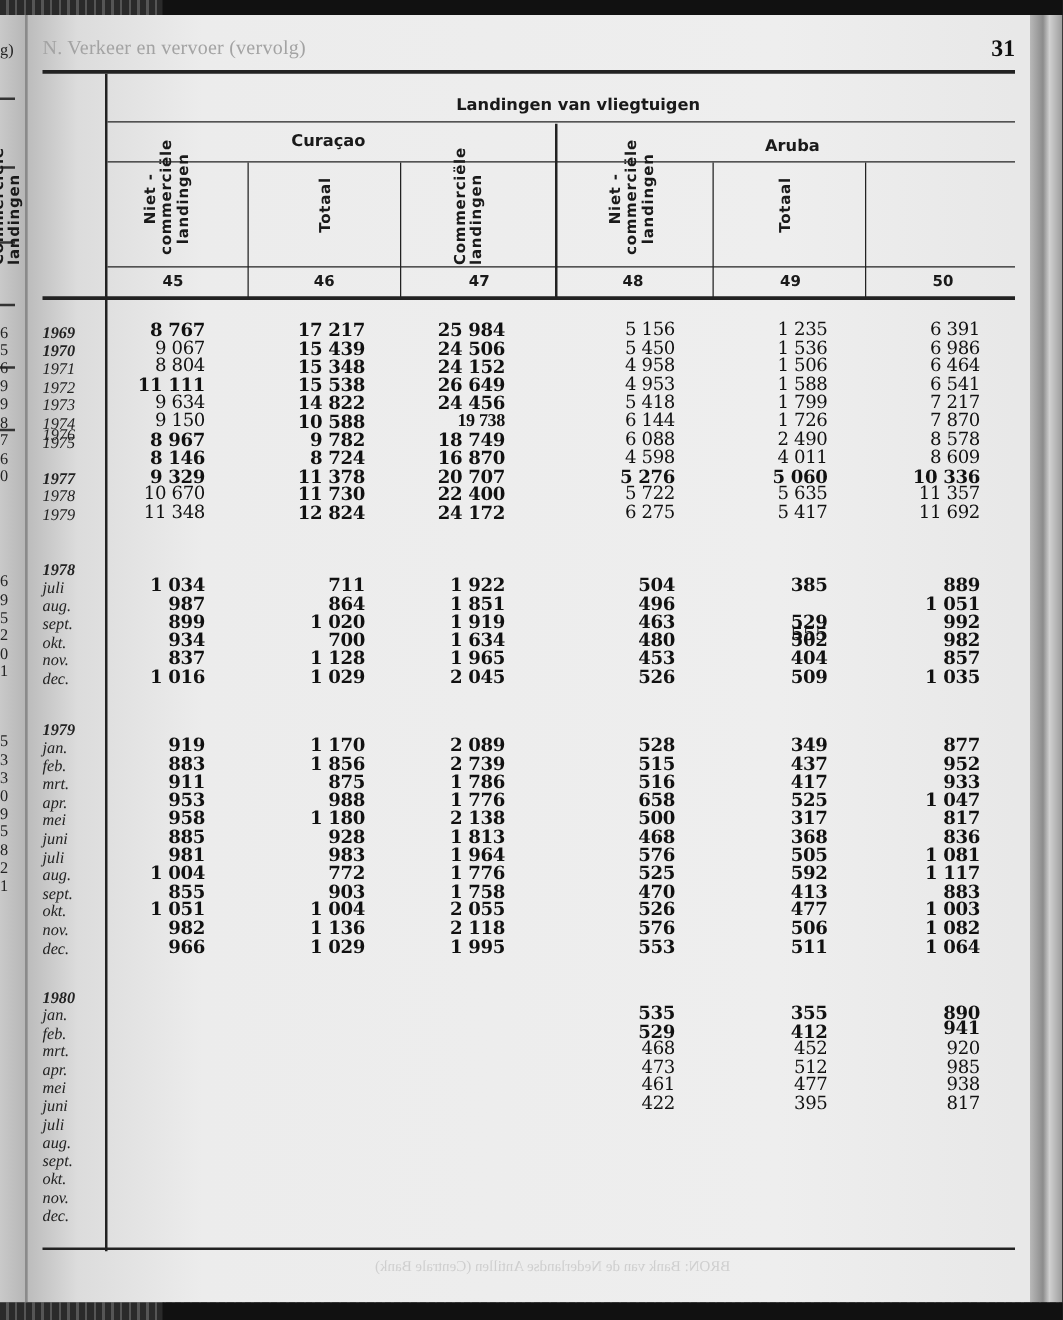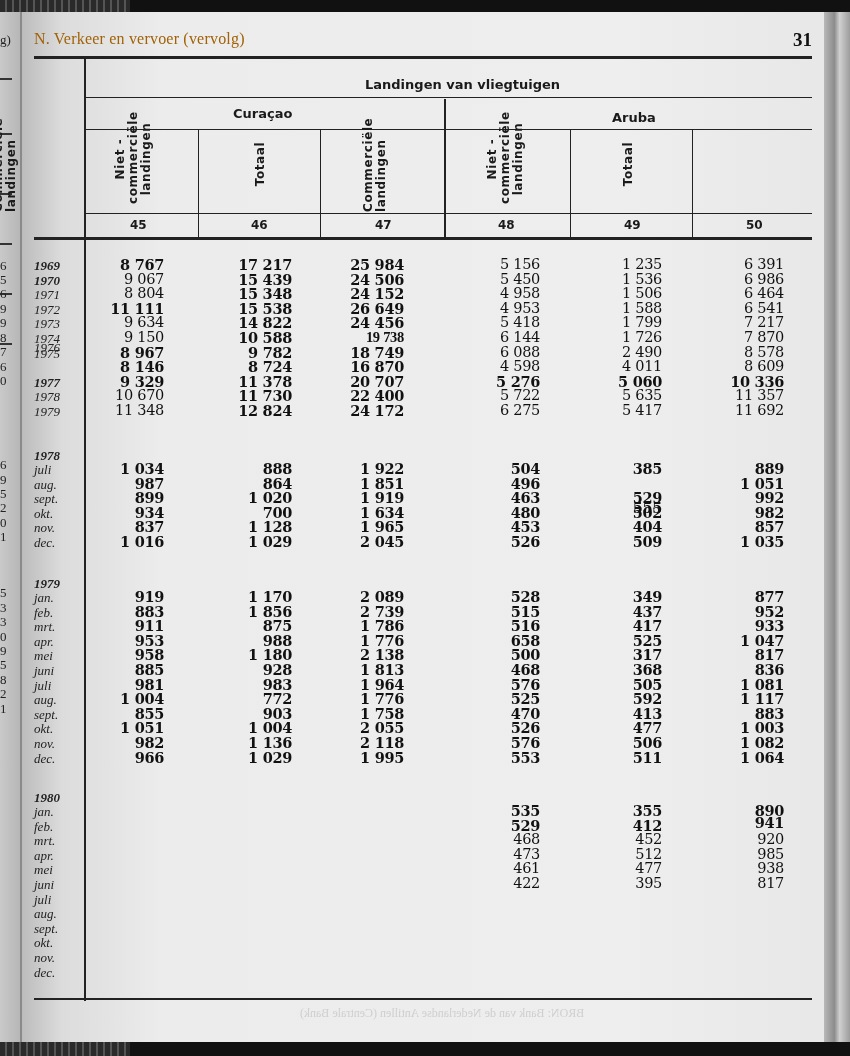--- a/index.html
+++ b/index.html
@@ -29,21 +29,21 @@
   .leftpage .mark { position: absolute; left: 0; width: 12px; height: 2px; background: #333; }
   .page {
     position: absolute; left: 22px; top: 12px; width: 802px; height: 1030px;
     background: linear-gradient(90deg, #bcbcbc 0px, #dcdcdc 40px, #ececec 140px, #eeeeee 600px, #e8e8e8 790px);
   }
   .rightedge {
     position: absolute; left: 824px; top: 12px; width: 26px; height: 1030px;
     background: linear-gradient(90deg, #b8b8b8, #8c8c8c 40%, #d0d0d0 60%, #9c9c9c);
   }
   .header-title {
-    position: absolute; left: 34px; top: 30px; font-size: 16px; color: #a16207;
+    position: absolute; left: 34px; top: 30px; font-size: 16px; color: #a3a3a3;
     font-family: "Liberation Serif", serif; letter-spacing: 0.2px;
   }
   .page-number {
     position: absolute; left: 793px; top: 29px; font-size: 19px; color: #111;
     font-family: "Liberation Serif", serif; font-weight: bold;
   }
   .hline { position: absolute; background: #222; }
   .vline { position: absolute; background: #222; }
   .sans { font-family: "DejaVu Sans", sans-serif; color: #1a1a1a; }
   .group-title {
@@ -258,21 +258,21 @@
       <div class="cell b" style="left: 192px; width: 100px; top: 403px;">12 824</div>
       <div class="cell b" style="left: 304px; width: 100px; top: 403px;">24 172</div>
       <div class="cell" style="left: 440px; width: 100px; top: 403px;">6 275</div>
       <div class="cell" style="left: 562px; width: 100px; top: 403px;">5 417</div>
       <div class="cell" style="left: 684px; width: 100px; top: 403px;">11 692</div>
     </div>
     <div class="rowlabel bold" style="top: 448px;">1978</div>
     <div>
       <div class="rowlabel" style="top: 462px;">juli</div>
       <div class="cell b" style="left: 64px; width: 100px; top: 461px;">1 034</div>
-      <div class="cell b" style="left: 192px; width: 100px; top: 461px;">888</div>
+      <div class="cell b" style="left: 192px; width: 100px; top: 461px;">711</div>
       <div class="cell b" style="left: 304px; width: 100px; top: 461px;">1 922</div>
       <div class="cell b" style="left: 440px; width: 100px; top: 461px;">504</div>
       <div class="cell b" style="left: 562px; width: 100px; top: 461px;">385</div>
       <div class="cell b" style="left: 684px; width: 100px; top: 461px;">889</div>
     </div>
     <div>
       <div class="rowlabel" style="top: 476.6px;">aug.</div>
       <div class="cell b" style="left: 64px; width: 100px; top: 475.6px;">987</div>
       <div class="cell b" style="left: 192px; width: 100px; top: 475.6px;">864</div>
       <div class="cell b" style="left: 304px; width: 100px; top: 475.6px;">1 851</div>

